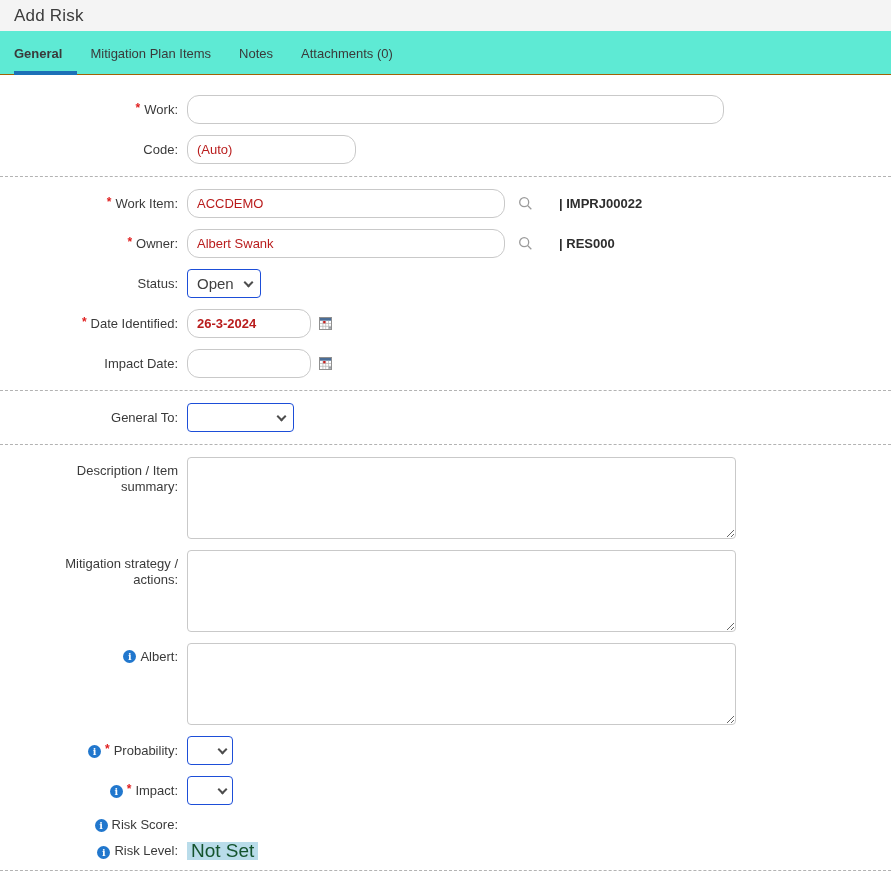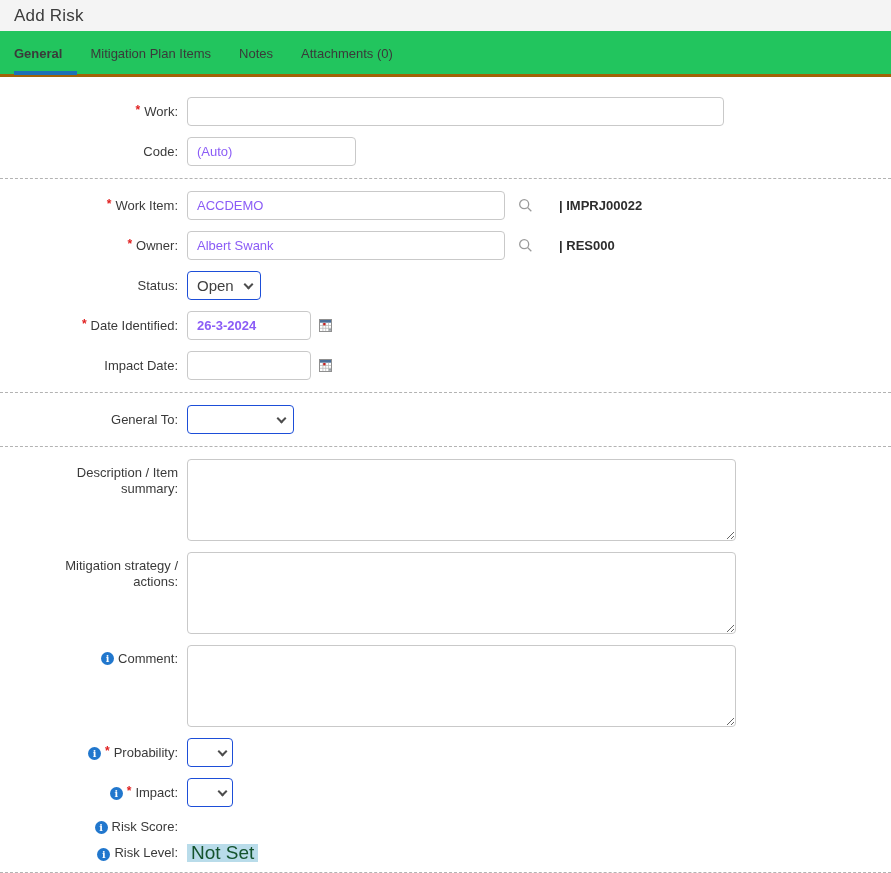--- a/index.html
+++ b/index.html
@@ -4,37 +4,37 @@
 <style>
   * { box-sizing: border-box; margin: 0; padding: 0; }
   html,body { width:891px; background:#fff; font-family:"Liberation Sans", sans-serif; }
   body { height:873px; overflow:hidden; color:#3a3a3a; }
 
   
   .header { height:31px; background:#f4f4f4; display:flex; align-items:center; padding-left:14px; }
   .header h1 { font-size:17px; font-weight:400; color:#3c3c3c; letter-spacing:.2px;text-align:center; }
 
   
-  .tabbar { display:flex; align-items:flex-end; padding:15px 14px 0 14px; border-bottom:3px solid #a16207; background:#22c55e; }
+  .tabbar { display:flex; align-items:flex-end; padding:15px 14px 0 14px; border-bottom:1px solid #a16207; background:#5eead4; }
   .tab { font-size:13px; color:#3a3a3a; padding:0 15px 10px 0; margin-right:13px; border-bottom:4px solid transparent; margin-bottom:-1px; cursor:pointer; white-space:nowrap; }
   .tab.active { font-weight:bold; border-bottom-color:#1d70b7; }
 
   
   .form { padding-top:20px; }
   .row { display:flex; margin-bottom:11px; }
   .row-label { width:187px; flex:none; display:flex; justify-content:flex-end; align-items:center; padding-right:9px; font-size:13px; color:#3a3a3a; gap:4px; line-height:16px; }
   .row.top .row-label { align-items:flex-start; padding-top:6px;padding-left:24px; }
   .row-field { display:flex; align-items:center; }
   .row.top .row-field { align-items:flex-start; }
   .wrap { max-width:126px; text-align:right; display:inline-block; }
 
   .req { color:#e02020; font-size:12px; font-weight:bold; position:relative; top:-2px; }
   .info-dot { width:13px; height:13px; flex:none; border-radius:50%; background:#2177cd; color:#fff; font-family:"DejaVu Serif", serif; font-size:9.5px; font-weight:bold; line-height:13px; text-align:center; position:relative; top:1px; cursor:pointer; }
 
-  input[type=text] { height:29px; border:1px solid #c9c9c9; border-radius:4px; padding:0 9px; font-family:"Liberation Sans", sans-serif; font-size:13px; color:#8b5cf6; outline:none; background:#fff; }
+  input[type=text] { height:29px; border:1px solid #c9c9c9; border-radius:12px; padding:0 9px; font-family:"Liberation Sans", sans-serif; font-size:13px; color:#b91c1c; outline:none; background:#fff; }
   .in-title { width:537px; }
   .in-code  { width:169px; color:#4a4a4a; }
   .in-lookup{ width:318px; }
   .in-date  { width:124px;font-weight:bold; }
 
   textarea { width:549px; height:82px; border:1px solid #c9c9c9; border-radius:4px; padding:6px 8px; font-family:"Liberation Sans", sans-serif; font-size:13px; color:#3f3f3f; resize:both; outline:none; }
 
   .sel { position:relative; display:inline-block; }
   .sel select { appearance:none; -webkit-appearance:none; height:29px; border:1px solid #1d4ed8; border-radius:4px; background:#fff; font-family:"Liberation Sans", sans-serif; font-size:15px; color:#3f3f3f; padding:0 24px 0 9px; outline:none; }
   .sel .chev { position:absolute; right:9px; top:10px; width:7px; height:7px; border-right:2px solid #4d4d4d; border-bottom:2px solid #4d4d4d; transform:rotate(45deg); pointer-events:none; }
@@ -214,21 +214,21 @@
       <span class="wrap">Mitigation strategy / actions:</span>
     </div>
     <div class="row-field">
       <textarea style=""></textarea>
     </div>
   </div>
 
   <div class="row top">
     <div class="row-label">
       <span class="info-dot">i</span>
-      <span>Comment:</span>
+      <span>Albert:</span>
     </div>
     <div class="row-field">
       <textarea style=""></textarea>
     </div>
   </div>
 
   <div class="row">
     <div class="row-label">
       <span class="info-dot">i</span>
       <span class="req">*</span>

